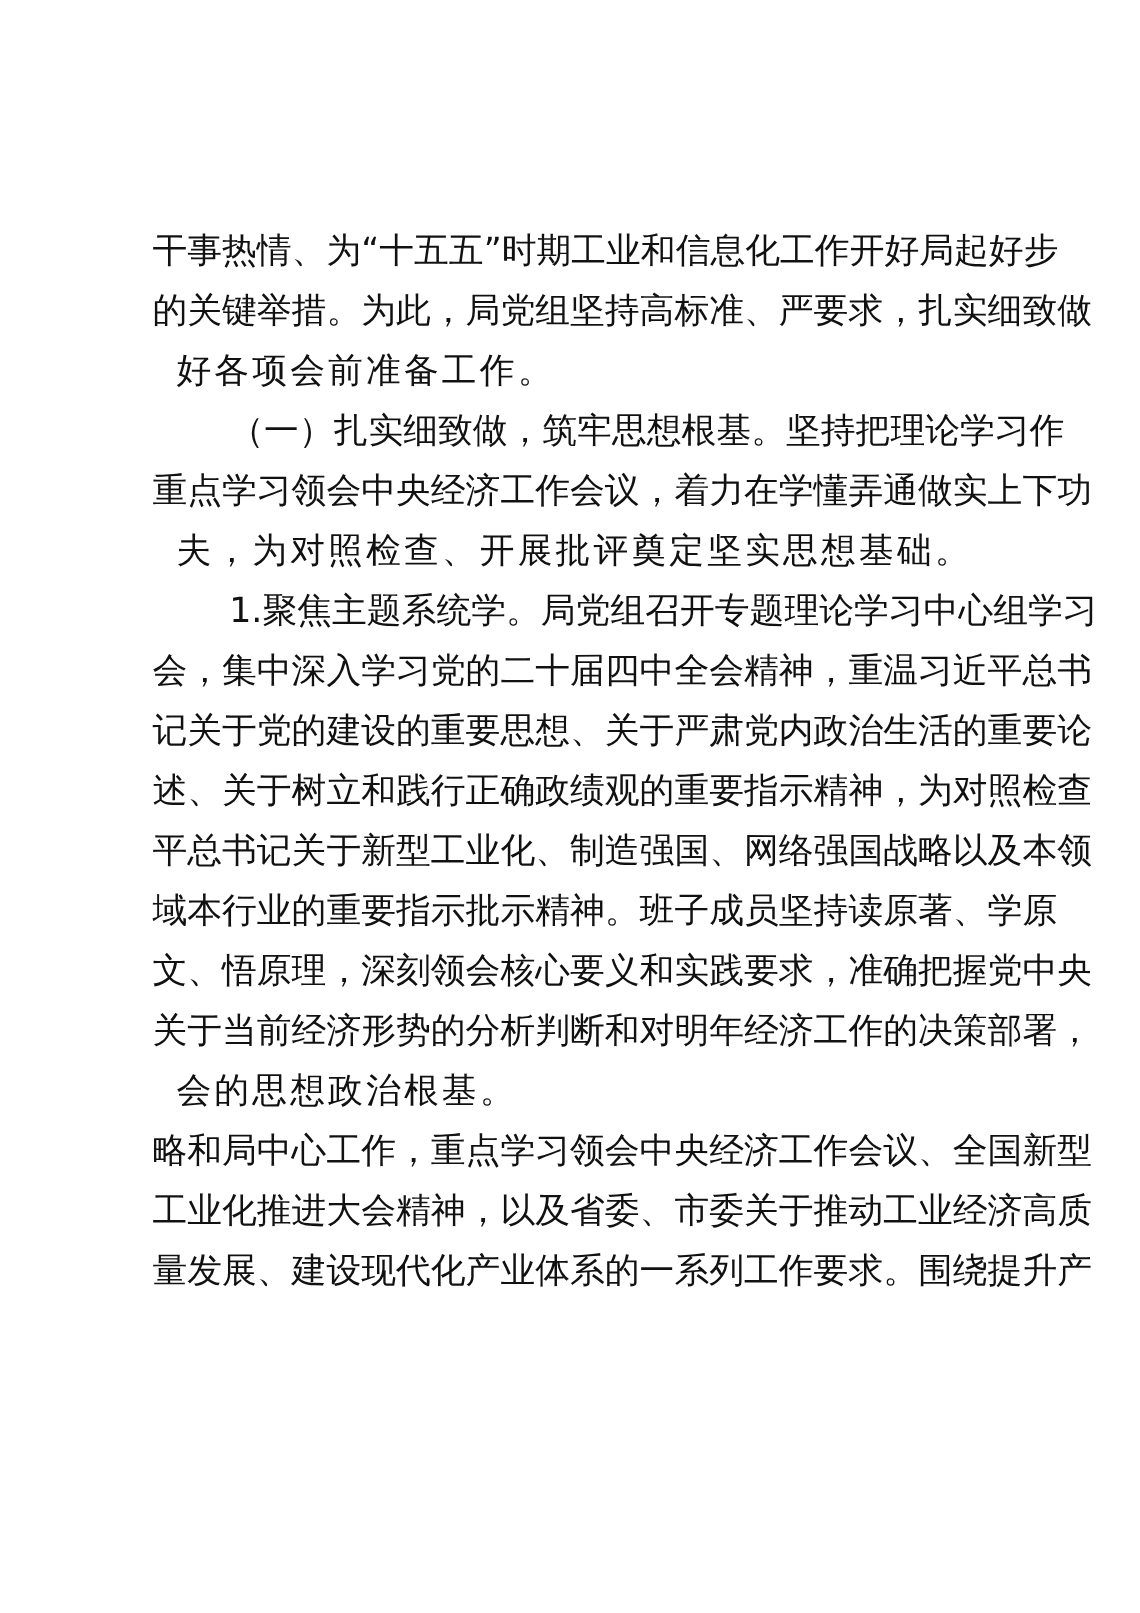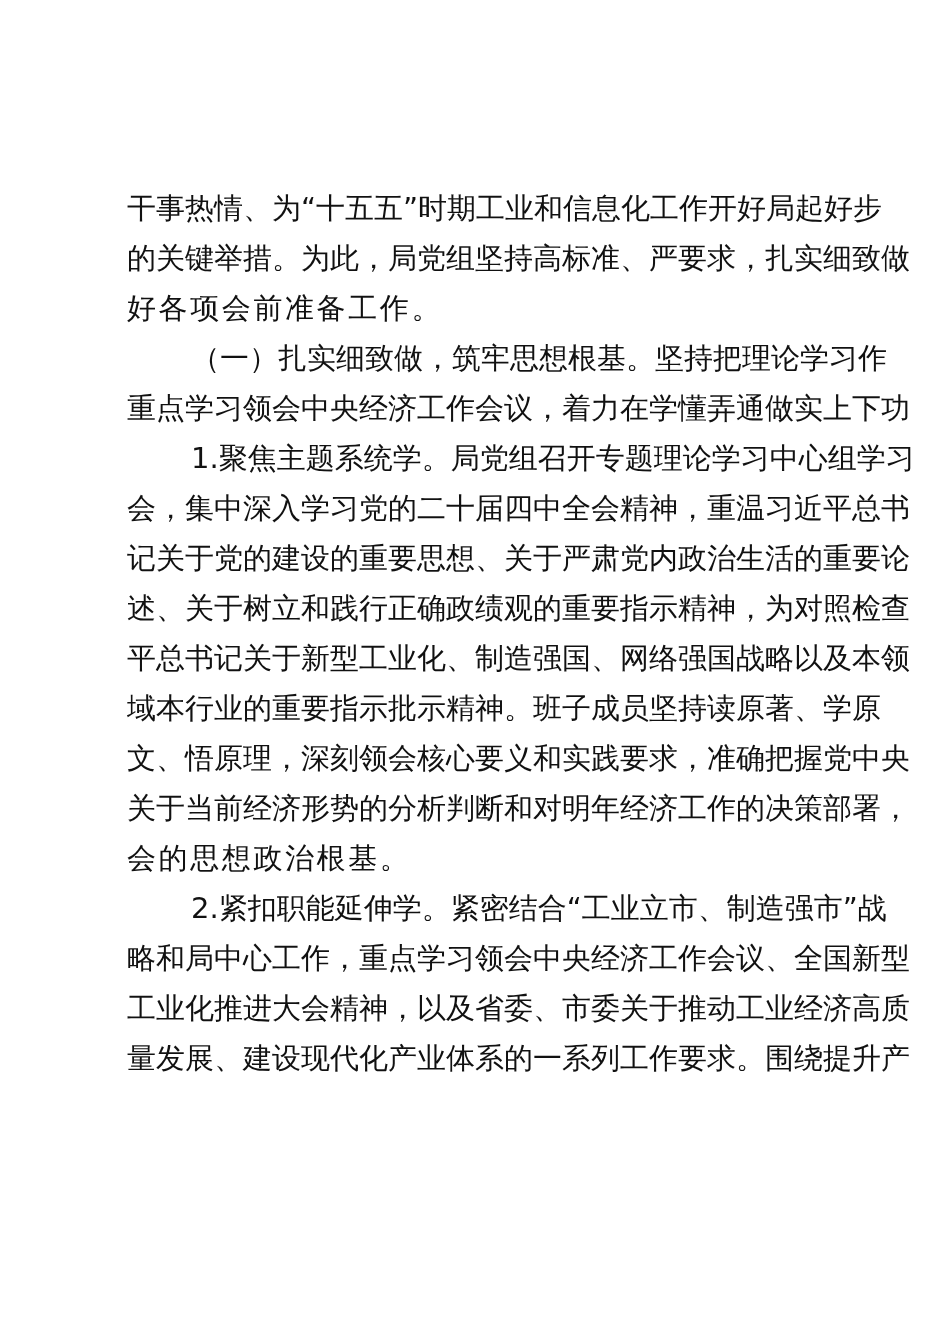--- a/index.html
+++ b/index.html
@@ -27,20 +27,21 @@
       line-height: 50px;
       font-size: 29px;
       white-space: nowrap;
       text-align: justify;
       text-align-last: justify;
       letter-spacing: 0;
     }
     .line.last {
       text-align-last: left;
       letter-spacing: 2.6px;
+      margin-left: 20px;
     }
     .line.indent {
       padding-left: 64px;
     }
     .para {
       margin: 0;
     }
   </style>
 </head>
 <body>
@@ -48,33 +49,33 @@
 <div class="page">
   <div class="para">
     <span class="line">干事热情、为“十五五”时期工业和信息化工作开好局起好步</span>
     <span class="line">的关键举措。为此，局党组坚持高标准、严要求，扎实细致做</span>
     <span class="line last">好各项会前准备工作。</span>
   </div>
 
   <div class="para">
     <span class="line indent">（一）扎实细致做，筑牢思想根基。坚持把理论学习作</span>
     <span class="line">重点学习领会中央经济工作会议，着力在学懂弄通做实上下功</span>
+    <span class="line last">夫，为对照检查、开展批评奠定坚实思想基础。</span>
   </div>
 
   <div class="para">
     <span class="line indent">1.聚焦主题系统学。局党组召开专题理论学习中心组学习</span>
     <span class="line">会，集中深入学习党的二十届四中全会精神，重温习近平总书</span>
     <span class="line">记关于党的建设的重要思想、关于严肃党内政治生活的重要论</span>
     <span class="line">述、关于树立和践行正确政绩观的重要指示精神，为对照检查</span>
     <span class="line">平总书记关于新型工业化、制造强国、网络强国战略以及本领</span>
     <span class="line">域本行业的重要指示批示精神。班子成员坚持读原著、学原</span>
     <span class="line">文、悟原理，深刻领会核心要义和实践要求，准确把握党中央</span>
     <span class="line">关于当前经济形势的分析判断和对明年经济工作的决策部署，</span>
     <span class="line last">会的思想政治根基。</span>
   </div>
 
   <div class="para">
-    <span class="line indent">2.紧扣职能延伸学。紧密结合“工业立市、制造强市”战</span>
     <span class="line">略和局中心工作，重点学习领会中央经济工作会议、全国新型</span>
     <span class="line">工业化推进大会精神，以及省委、市委关于推动工业经济高质</span>
     <span class="line">量发展、建设现代化产业体系的一系列工作要求。围绕提升产</span>
   </div>
 </div>
 
 </body></html>

